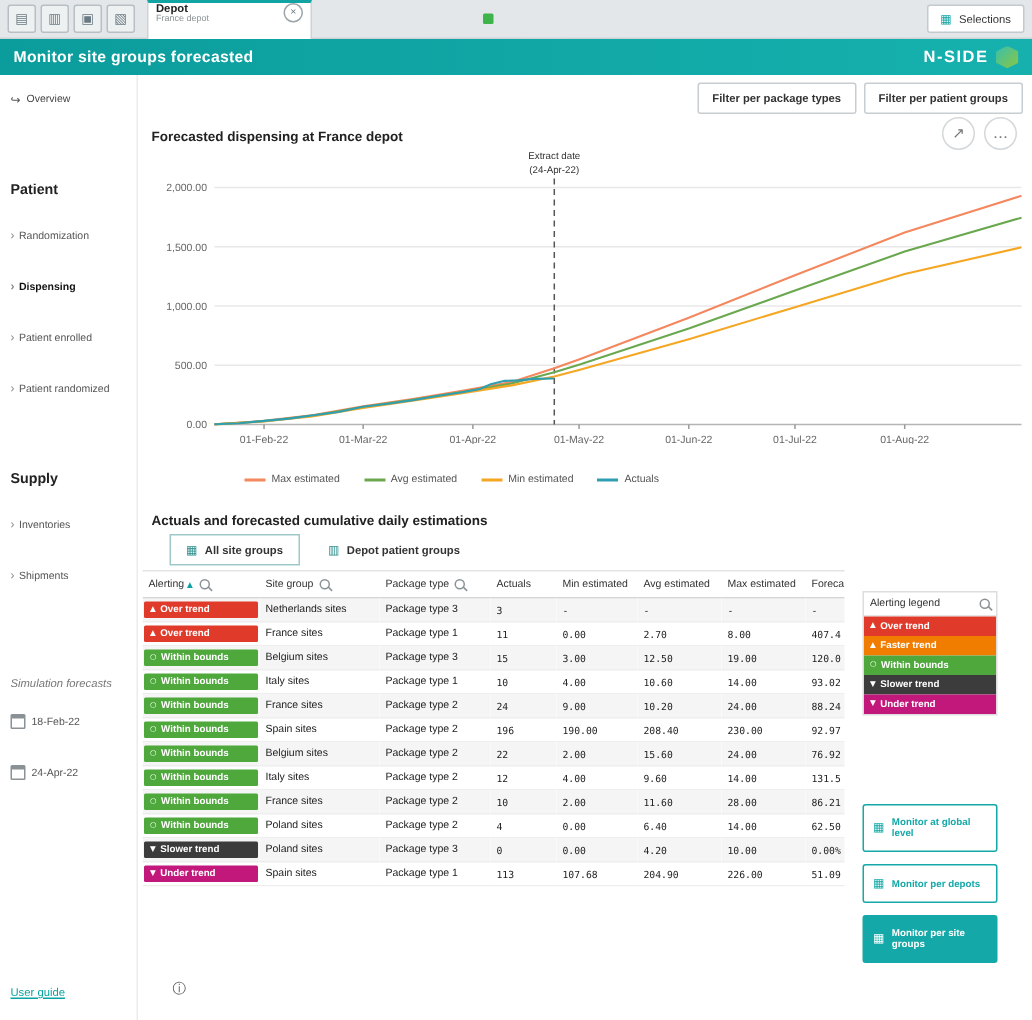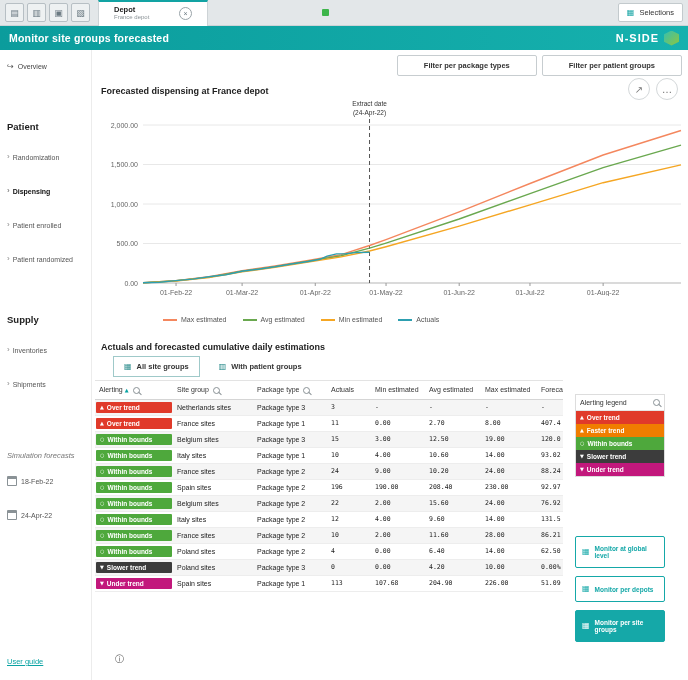--- a/index.html
+++ b/index.html
@@ -6,21 +6,21 @@
   body{width:688px;height:680px;position:relative;overflow:hidden;background:#fff;
        font-family:"Liberation Sans",sans-serif;color:#333;-webkit-font-smoothing:antialiased}
 
   
   .topbar{position:absolute;left:0;top:0;width:100%;height:26px;background:#e3e7e9;
           border-bottom:1px solid #cdd3d6;display:flex;align-items:center;padding:0 5px;box-sizing:border-box;z-index:6}
   .tb-icon{width:17px;height:17px;border:1px solid #b7bfc4;background:#eef1f2;border-radius:2px;
            display:flex;align-items:center;justify-content:center;color:#6b7a82;font-size:9px;margin-right:3px;
            font-family:"DejaVu Sans",sans-serif;cursor:pointer}
   .tab{margin-left:5px;width:110px;height:26px;background:#fff;border-left:1px solid #cdd3d6;border-right:1px solid #cdd3d6;
-       border-top:2px solid #12a3a3;box-sizing:border-box;display:flex;align-items:center;padding:0 15px;gap:4px}
+       border-top:2px solid #12a3a3;box-sizing:border-box;display:flex;align-items:flex-start;padding:0 5px;gap:4px}
   .tab-texts{flex:1;line-height:1.15;overflow:hidden}
   .tab-title{font-size:7.5px;font-weight:bold;color:#222}
   .tab-sub{font-size:6px;color:#8a9296}
   .tab-close{width:11px;height:11px;border:1px solid #9aa4a9;border-radius:50%;color:#6b7a82;font-size:7px;
              display:flex;align-items:center;justify-content:center;flex:none;cursor:pointer}
   .status-dot{position:absolute;left:322px;top:9px;width:7px;height:7px;background:#3db54a;border-radius:1px}
   .selections{margin-left:auto;height:19px;background:#fff;border:1px solid #c3cacd;border-radius:2px;
               display:flex;align-items:center;gap:5px;padding:0 8px;font-size:7.5px;color:#333;cursor:pointer}
   .grid-glyph{color:#12a3a3;font-size:8px;font-family:"DejaVu Sans",sans-serif}
 
@@ -42,21 +42,21 @@
   .nav-item.active{font-weight:bold;color:#111}
   .sb-italic{font-style:italic;color:#777;font-size:7.5px;padding:50px 7px 4px}
   .sb-date{display:flex;align-items:center;gap:4px;padding:12px 7px;font-size:7px;color:#555;cursor:pointer}
   .cal{width:8px;height:6px;border:1px solid #8a9296;border-top:3px solid #8a9296;border-radius:1px;flex:none}
   .user-guide{position:absolute;left:7px;bottom:14px;color:#0aa3a3;text-decoration:underline;font-size:7.5px;cursor:pointer}
 
   
   .main{position:absolute;left:93px;top:50px;right:0;bottom:0}
   .filters{position:absolute;top:5px;right:6px;display:flex;gap:5px}
   .filter-btn{background:#fff;border:1px solid #c7cdd0;border-radius:2px;font-size:7.5px;font-weight:bold;color:#333;
-              padding:5px 26px;font-family:"Liberation Sans",sans-serif;cursor:pointer}
+              padding:5px 9px;font-family:"Liberation Sans",sans-serif;cursor:pointer}
   .chart-title{position:absolute;left:8px;top:36px;font-size:9px;font-weight:bold;color:#222}
   .chart-actions{position:absolute;right:10px;top:28px;display:flex;gap:6px}
   .circle-btn{width:22px;height:22px;border-radius:50%;border:1px solid #d4d8da;background:#fff;display:flex;
               align-items:center;justify-content:center;color:#777;font-size:10px;font-family:"DejaVu Sans",sans-serif;cursor:pointer;padding:0}
   svg.chart{position:absolute;left:0;top:46px}
   .chart-legend{position:absolute;left:70px;top:266px;display:flex;gap:16px;align-items:center}
   .legend-item{display:flex;align-items:center;gap:4px;font-size:7px;color:#555}
   .legend-swatch{width:14px;height:2px;background:#999}
 
   .section-title{position:absolute;left:8px;top:292px;font-size:9px;font-weight:bold;color:#222}
@@ -240,21 +240,21 @@
 
   <div class="section-title">Actuals and forecasted cumulative daily estimations</div>
 
   <div class="seg">
     <button class="seg-btn active">
       <span class="seg-icon">▦</span>
       <span>All site groups</span>
     </button>
     <button class="seg-btn">
       <span class="seg-icon">▥</span>
-      <span>With patient groups</span>
+      <span>Depot patient groups</span>
     </button>
   </div>
 
   <div class="table-wrap">
     <table>
       <colgroup>
         <col style="width:78px">
           <col style="width:80px">
           <col style="width:74px">
           <col style="width:44px">

